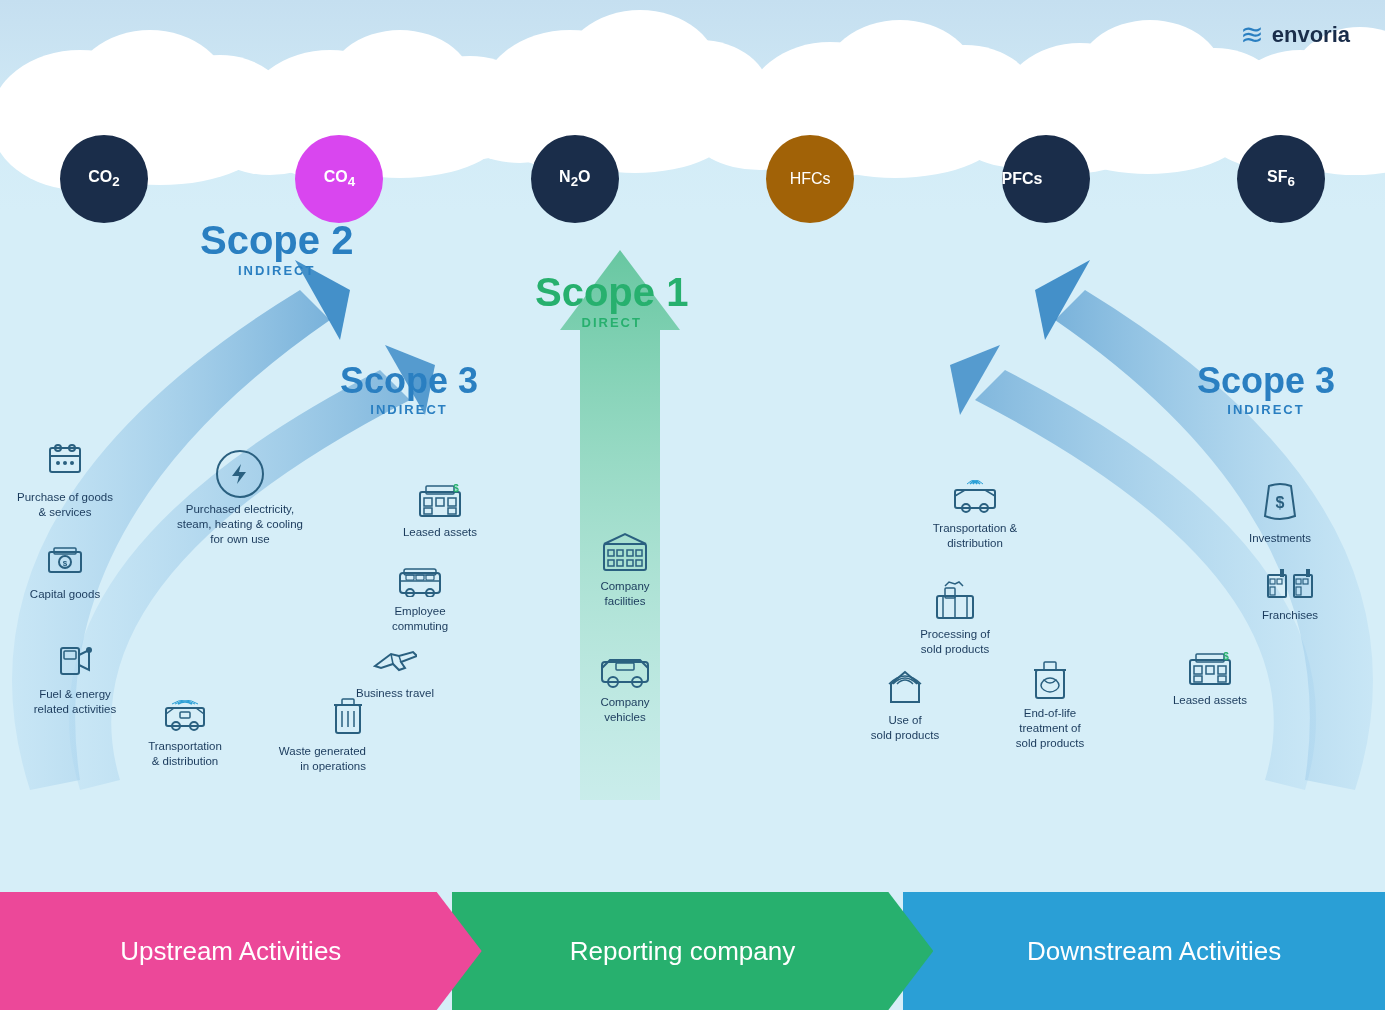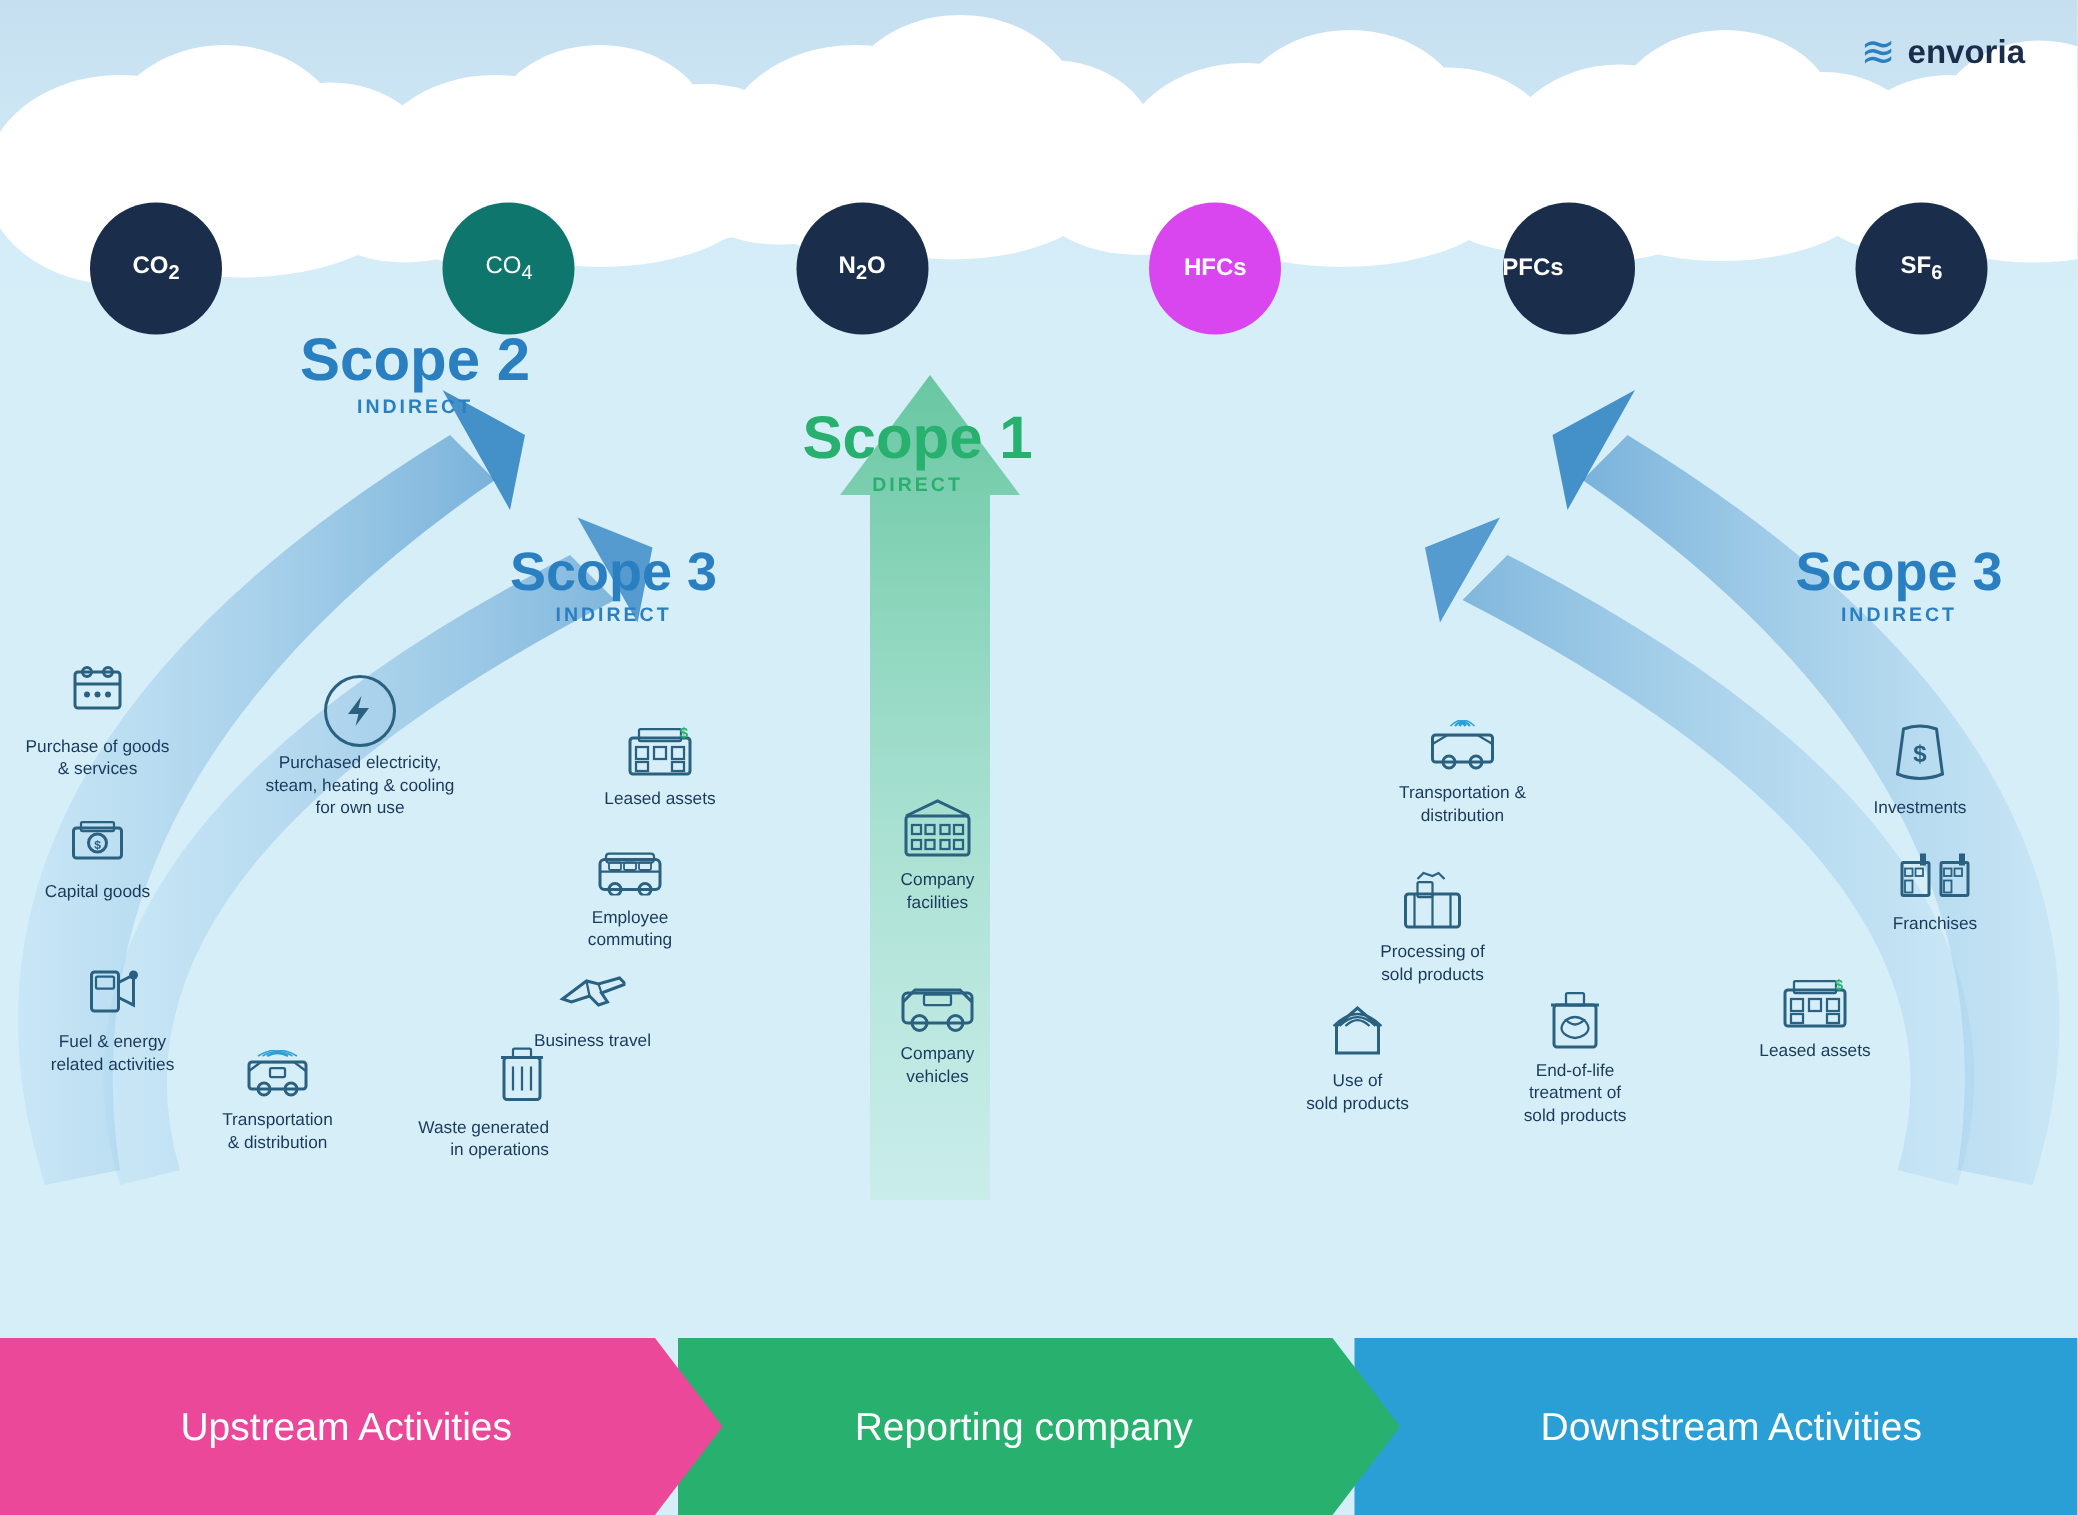--- a/index.html
+++ b/index.html
@@ -63,27 +63,27 @@
 
 <div style="position:absolute;top:18px;right:35px;z-index:30;display:flex;align-items:center;gap:8px;">
   <span style="color:#2a7fc1;font-size:28px;">≋</span>
   <span style="font-size:22px;font-weight:600;color:#1a2d4a;">envoria</span>
 </div>
 
 <div style="position:absolute;top:135px;left:0;right:0;display:flex;justify-content:space-between;padding:0 60px;z-index:20;">
   <div style="width:88px;height:88px;border-radius:50%;background:#1a2d4a;color:white;display:flex;align-items:center;justify-content:center;font-size:16px;font-weight:bold;">
     <span>CO<sub>2</sub></span>
   </div>
-  <div style="width:88px;height:88px;border-radius:50%;background:#0f766e;color:white;display:flex;align-items:center;justify-content:center;font-size:16px;font-weight:normal;">
+  <div style="width:88px;height:88px;border-radius:50%;background:#d946ef;color:white;display:flex;align-items:center;justify-content:center;font-size:16px;font-weight:bold;">
     <span>CO<sub>4</sub></span>
   </div>
   <div style="width:88px;height:88px;border-radius:50%;background:#1a2d4a;color:white;display:flex;align-items:center;justify-content:center;font-size:16px;font-weight:bold;">
     <span>N<sub>2</sub>O</span>
   </div>
-  <div style="width:88px;height:88px;border-radius:50%;background:#d946ef;color:white;display:flex;align-items:center;justify-content:center;font-size:16px;font-weight:bold;">
+  <div style="width:88px;height:88px;border-radius:50%;background:#a16207;color:white;display:flex;align-items:center;justify-content:center;font-size:16px;font-weight:normal;">
     <span>HFCs</span>
   </div>
   <div style="width:88px;height:88px;border-radius:50%;background:#1a2d4a;color:white;display:flex;align-items:center;justify-content:flex-start;font-size:16px;font-weight:bold;">
     <span>PFCs</span>
   </div>
   <div style="width:88px;height:88px;border-radius:50%;background:#1a2d4a;color:white;display:flex;align-items:center;justify-content:center;font-size:16px;font-weight:bold;">
     <span>SF<sub>6</sub></span>
   </div>
 </div>
 

